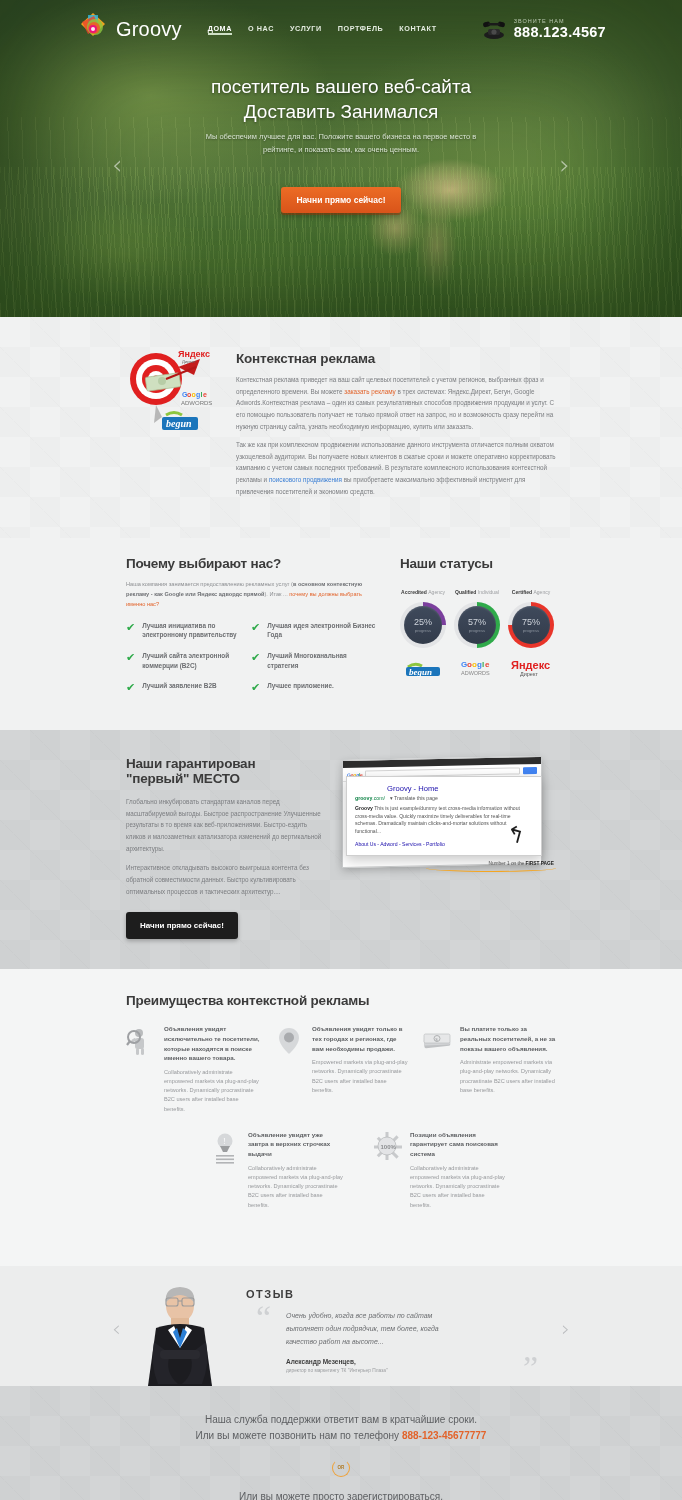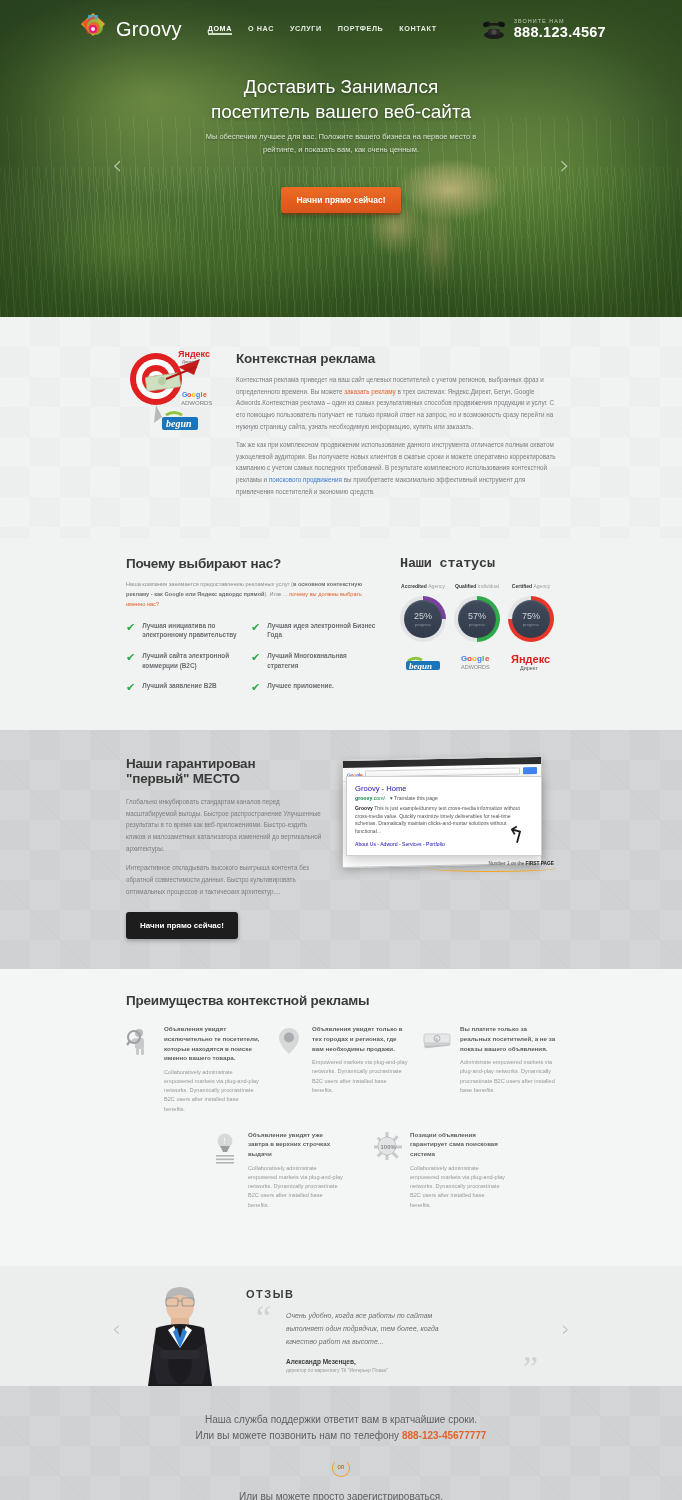--- a/index.html
+++ b/index.html
@@ -128,21 +128,21 @@
   .why-left { width: 250px; }
   .why-left h2 { margin-bottom: 9px; }
   .why-intro { font-size: 5.6px; line-height: 1.75; color: #8c8e91; margin-bottom: 11px; }
   .why-intro b { color: #6e7074; }
   .why-intro .q { color: #e2632a; }
   .bullets { display: flex; flex-wrap: wrap; }
   .bullet { width: 50%; display: flex; gap: 7px; margin-bottom: 11px; }
   .check { color: #2faa4a; font-size: 11px; line-height: 1; flex: none; margin-top: 1px; }
   .bullet span.t { font-size: 6.4px; line-height: 1.5; color: #6c6e71; font-weight: bold; }
   .why-right { width: 156px; }
-  .why-right h2 { margin-bottom: 12px; font-family: Liberation Mono, monospace; }
+  .why-right h2 { margin-bottom: 18px; }
   .status-row { display: flex; gap: 8px; }
   .status-col { width: 46px; text-align: center; }
   .status-cap { font-size: 5px; color: #3b3b3b; font-weight: bold; margin-bottom: 7px; white-space: nowrap; }
   .status-cap em { font-style: normal; color: #9b9da0; font-weight: normal; }
   .donut { width: 46px; height: 46px; border-radius: 50%; position: relative; margin: 0 auto; }
   .donut .inner {
     position: absolute; inset: 4px; border-radius: 50%;
     background: linear-gradient(to bottom,#3f4a5c,#323b4a);
     display: flex; flex-direction: column; align-items: center; justify-content: center;
     box-shadow: inset 0 1px 2px rgba(255,255,255,.12);
@@ -176,21 +176,21 @@
   .serp-btn { width: 14px; height: 7px; background: #4285f4; border-radius: 1px; }
   .serp-lines { padding: 4px 5px; }
   .sl { height: 2px; background: #e6e6e6; margin-bottom: 2px; border-radius: 1px; }
   .sl.g { background: #cfe6cf; }
   .sl.b { background: #cfdaf0; width: 70%; }
   .serp-card {
     position: absolute; left: 10px; top: 20px; width: 196px;
     background: #fff; border: 1px solid #cfcfcf; box-shadow: 0 4px 12px rgba(0,0,0,.22);
     padding: 7px 8px 8px;
   }
-  .serp-card .t { font-size: 7.6px; color: #1a0dab; font-weight: 400; }
+  .serp-card .t { font-size: 7.6px; color: #1a0dab; font-weight: 400; margin-left: 32px; }
   .serp-card .u { font-size: 5.2px; color: #0b8043; margin-top: 2px; }
   .serp-card .u b { color: #0b8043; }
   .serp-card .u .tr { color: #555; margin-left: 5px; }
   .serp-card .d { font-size: 5.1px; line-height: 1.5; color: #545454; margin-top: 4px; }
   .serp-card .d b { color: #222; }
   .serp-card .links { font-size: 5.1px; color: #1a0dab; margin-top: 5px; }
   .serp-note { position: absolute; right: 2px; bottom: 10px; font-size: 4.8px; color: #4a4a4a; white-space: nowrap; }
   .serp-note b { color: #1d1d1d; }
   .serp-arrow { position: absolute; right: 32px; bottom: 28px; font-size: 22px; color: #1d1d1d; transform: rotate(15deg); }
   .serp-swoosh { position: absolute; right: 0; bottom: 4px; width: 130px; height: 8px;
@@ -279,22 +279,22 @@
           <div>
             <div class="phone-label">ЗВОНИТЕ НАМ</div>
             <div class="phone-num">888.123.4567</div>
           </div>
         </div>
       </div>
     </header>
 
     <div class="hero-body">
       <div class="hero-h1">
+        <div>посетитель вашего веб-сайта</div>
         <div>Доставить Занимался</div>
-        <div>посетитель вашего веб-сайта</div>
       </div>
       <p class="hero-sub">Мы обеспечим лучшее для вас. Положите вашего бизнеса на первое место в рейтинге, и показать вам, как очень ценным.</p>
       <a href="#" class="btn-orange">Начни прямо сейчас!</a>
     </div>
 
     <div class="slider-arrow left">‹</div>
     <div class="slider-arrow right">›</div>
   </section>
 
   <section class="sec bg-diamond ctx">

